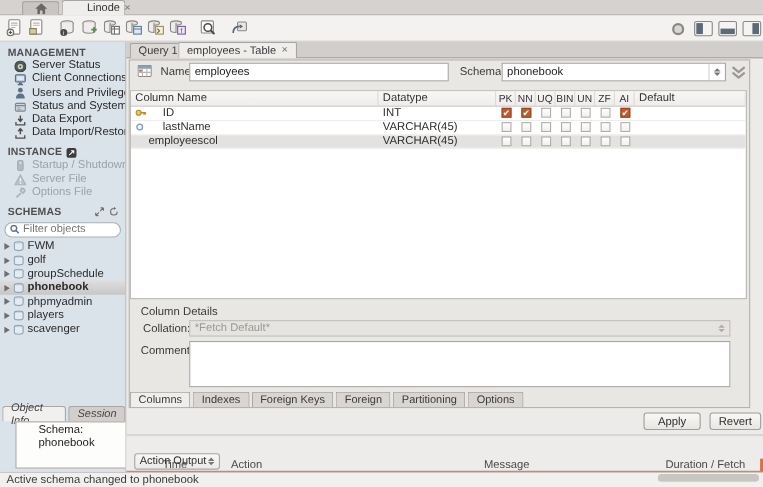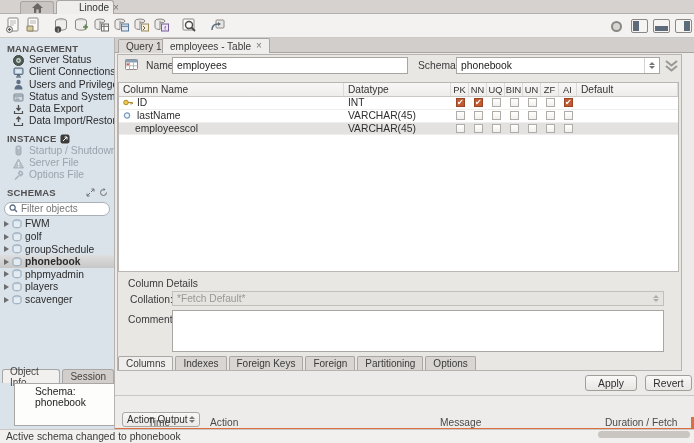--- a/index.html
+++ b/index.html
@@ -33,21 +33,21 @@
   .navitem.disabled { color:#9aa3ac; }
   .navitem.disabled svg { opacity:.5; }
   .filterbox { margin:3px 4px 2px 4px; height:14px; background:#fff; border:1px solid #a9b0b7; border-radius:8px; display:flex; align-items:center; padding:0 4px; gap:3px; }
   .filterbox input { border:none; outline:none; width:84px; font-size:10px; font-family:inherit; color:#555; background:transparent; }
   .tree { margin-top:2px; }
   .treerow { height:12.6px; display:flex; align-items:center; gap:3px; padding-left:4px; font-size:10.3px; color:#2b2b2b; }
   .treerow.selected { background:linear-gradient(#dedede,#c7c7c7); font-weight:bold; }
   .tri { width:0; height:0; border-top:3.5px solid transparent; border-bottom:3.5px solid transparent; border-left:5px solid #6e6e6e; }
   
   .infotabs { position:absolute; left:2px; top:331px; display:flex; gap:2px; }
-  .infotab { height:14px; padding:0 7px; font-size:10px; display:flex; align-items:center; border:1px solid #aaa6a3; border-bottom:none; border-radius:3px 3px 0 0; background:#d2cecb; color:#444; }
+  .infotab { height:14px; padding:0 7px; font-size:10px; display:flex; align-items:center; border:1px solid #aaa6a3; border-bottom:none; border-radius:3px 3px 0 0; background:#d2cecb; color:#444;font-style:italic; }
   .infotab.active { background:#f2f0ee; }
   .infopanel { position:absolute; left:14px; top:345px; width:111px; height:43px; background:#fdfdfc; border:1px solid #aaa6a3; font-size:10.3px; padding:2px 20px; color:#222; }
   
   .statusbar { position:absolute; left:0; top:429px; width:694px; height:14px; background:#f1f0ee; border-top:1px solid #c9c6c3; font-size:10.3px; color:#3a3a3a; padding:1px 0 0 6px; }
   .hthumb { position:absolute; left:598px; top:431px; width:92px; height:7px; background:#c9c6c2; border-radius:3.5px; }
   
   .main { position:absolute; left:115px; top:38px; width:579px; height:391px; background:#ecebe9; }
   .maintabs { position:absolute; left:0; top:0; width:579px; height:15px; background:#d2cecb; border-bottom:1px solid #a8a4a1; }
   .mtab { position:absolute; top:1px; height:14px; display:flex; align-items:center; gap:5px; padding:0 7px; font-size:10px; color:#3a3a3a; background:#dcd8d5; border:1px solid #a8a4a1; border-bottom:none; border-radius:2px 2px 0 0; }
   .mtab.active { background:#f0eeec; top:0; height:15px; z-index:2; }
@@ -62,21 +62,21 @@
   .spin i.up { border-bottom:3.5px solid #777; }
   .spin i.dn { border-top:3.5px solid #777; }
   .dblchev { position:absolute; left:548px; top:2px; width:17px; height:15px; }
   
   .grid { position:absolute; left:3px; top:44px; width:561px; height:190px; background:#fff; border:1px solid #b9b6b3; overflow:hidden; }
   .grow { display:grid; grid-template-columns:225px 107px repeat(7,18px) 1fr; height:12.8px; align-items:center; border-bottom:1px solid #f0eeec; }
   .grow.head { height:14px; background:linear-gradient(#f8f7f6,#efedeb); border-bottom:1px solid #c9c6c3; color:#333; }
   .grow.head > div { border-right:1px solid #dcd9d6; height:100%; display:flex; align-items:center; padding-left:4px; font-size:10.2px; white-space:nowrap; overflow:hidden; }
   .grow.head > div.c { justify-content:center; padding-left:0; font-size:9.3px; }
   .grow.selected { background:#e3e2e0; }
-  .cellname { display:flex; align-items:center; gap:4px; padding-left:4px; font-size:10.3px; white-space:nowrap; overflow:hidden; }
+  .cellname { display:flex; align-items:center; gap:15px; padding-left:4px; font-size:10.3px; white-space:nowrap; overflow:hidden; }
   .celldt { font-size:10.3px; padding-left:4px; white-space:nowrap; overflow:hidden; }
   .cbwrap { display:flex; justify-content:center; }
   .cb { width:9px; height:9px; border:1px solid #b0ada9; background:linear-gradient(#fff,#f1f0ee); display:inline-block; position:relative; }
   .cb[data-checked="true"] { background:#c25a31; border-color:#9a4523; }
   .cb[data-checked="true"]::after { content:"\2714"; position:absolute; left:0.5px; top:-1.5px; font-size:8px; color:#fff; }
   
   .details-title { position:absolute; left:13px; top:240px; font-size:10.3px; color:#3a3a3a; }
   .collation { position:absolute; left:57px; top:253px; width:492px; height:15px; background:#e6e4e1; border:1px solid #c2bfbc; color:#9c9893; font-size:10.2px; display:flex; align-items:center; padding:0 4px; }
   .comment { position:absolute; left:57px; top:272px; width:492px; height:42px; background:#fff; border:1px solid #aaa6a3; resize:none; font-family:inherit; font-size:10.3px; }
   

